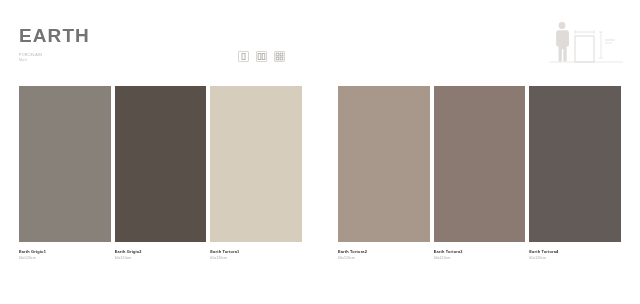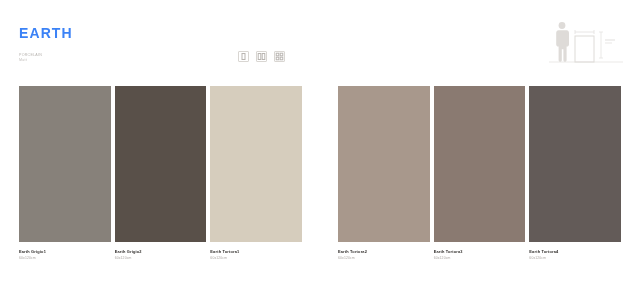--- a/index.html
+++ b/index.html
@@ -9,22 +9,22 @@
     font-family: "Liberation Sans", sans-serif;
     overflow: hidden;
   }
   .page { position: relative; width: 640px; height: 304px; background: #fff; }
 
   
   .header { position: absolute; left: 0; top: 0; width: 640px; height: 80px; }
 
   .page-title {
     position: absolute; left: 19px; top: 26px;
-    font-size: 14px; font-weight: bold; letter-spacing: 1.1px;
-    color: #3b82f6; line-height: 1;
+    font-size: 19px; font-weight: bold; letter-spacing: 1.1px;
+    color: #737373; line-height: 1;
   }
 
   .meta { position: absolute; left: 19px; top: 53px; line-height: 1.35; }
   .meta-line {
     font-size: 3.6px; letter-spacing: .25px;
     color: #b6b2ae; white-space: nowrap; display: block;
   }
   .meta-line.second { color: #c2bebb; }
 
   

